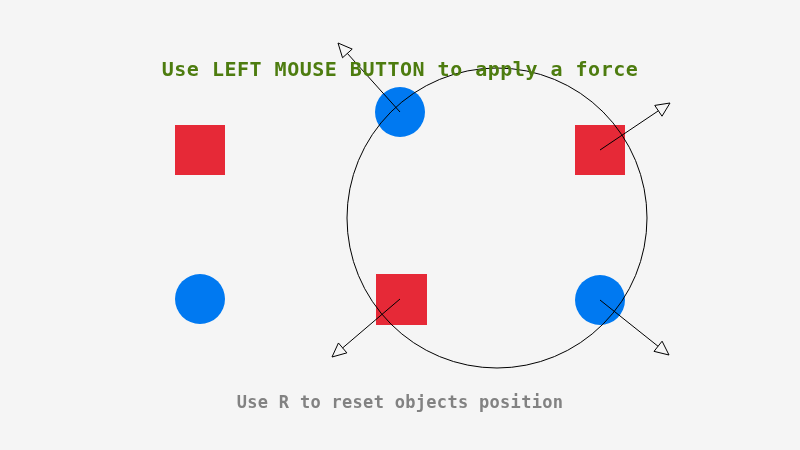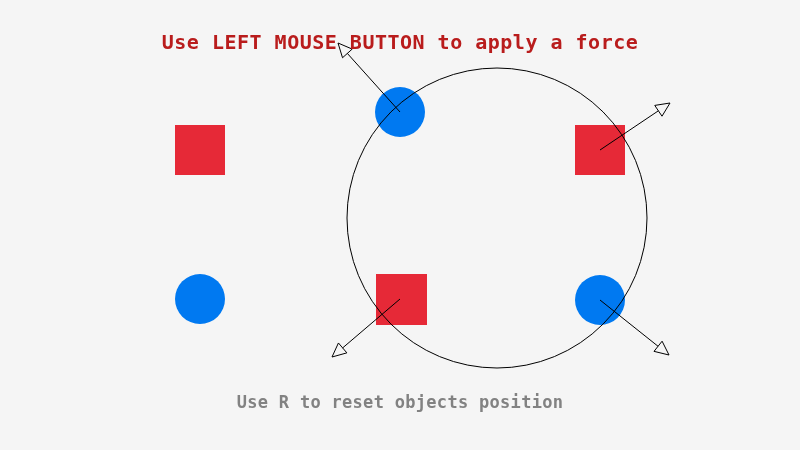--- a/index.html
+++ b/index.html
@@ -67,15 +67,15 @@
       </g>
       <g>
         <line x1="400" y1="299" x2="342.6516753274272" y2="347.9147475148415" stroke="#000000" stroke-width="1"></line>
         <polygon points="332,357 338.4335223878893,342.96932682710747 346.8698282669651,352.86016820257555" fill="none" stroke="#000000" stroke-width="1"></polygon>
       </g>
       <g>
         <line x1="600" y1="300" x2="658.0523746456572" y2="346.27363196392963" stroke="#000000" stroke-width="1"></line>
         <polygon points="669,355 654.0008466289103,351.35645802130307 662.1039026624042,341.1908059065562" fill="none" stroke="#000000" stroke-width="1"></polygon>
       </g>
     </svg>
-  <div id="hint-top" class="hint" style="color: #b91c1c;">Use LEFT MOUSE BUTTON to apply a force</div>
+  <div id="hint-top" class="hint" style="color: #4d7c0f; margin-top: 27px;">Use LEFT MOUSE BUTTON to apply a force</div>
   <div id="hint-bottom" class="hint" style="color: rgb(130, 130, 130); text-align: center;">Use R to reset objects position</div>
 </div>
 
 </body></html>

